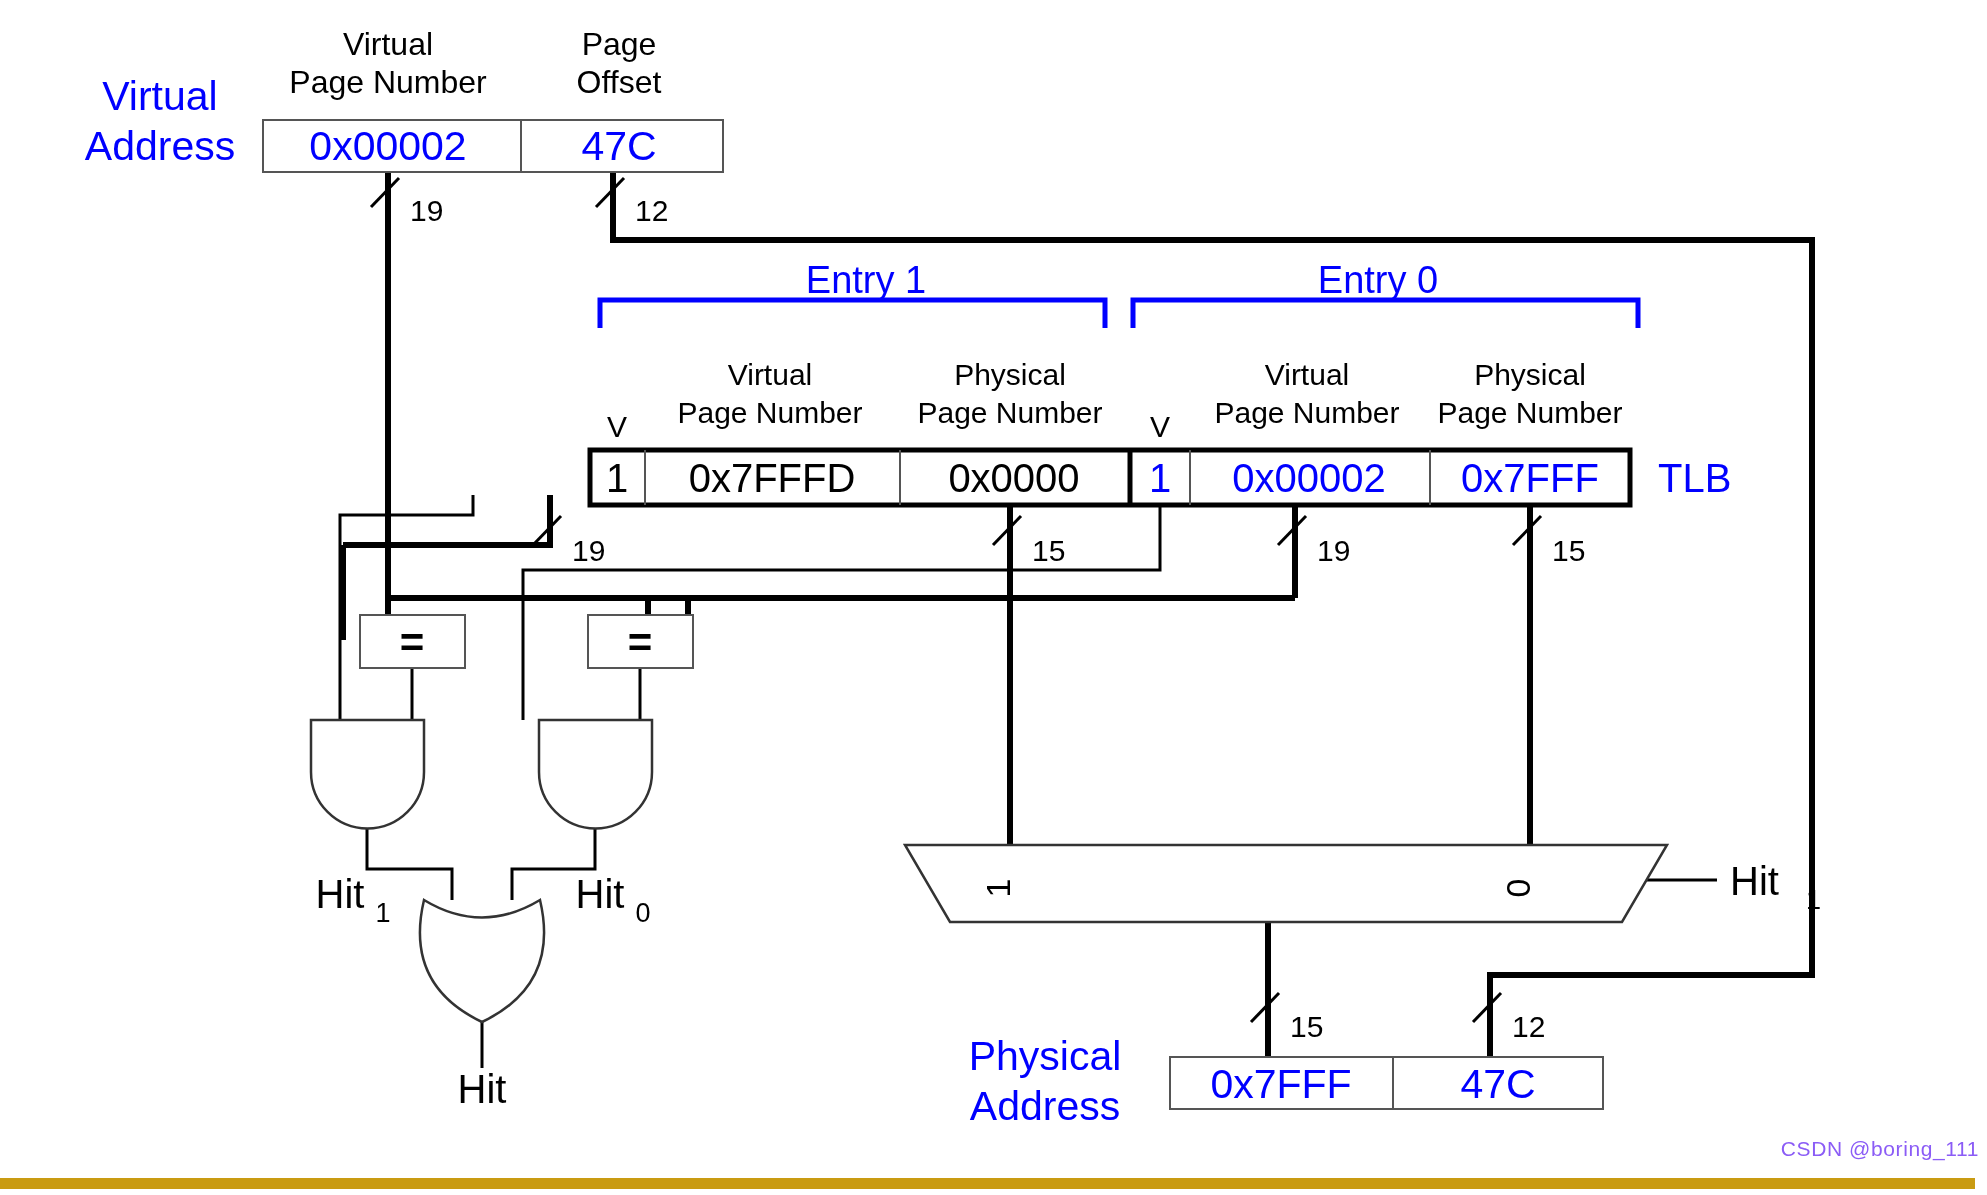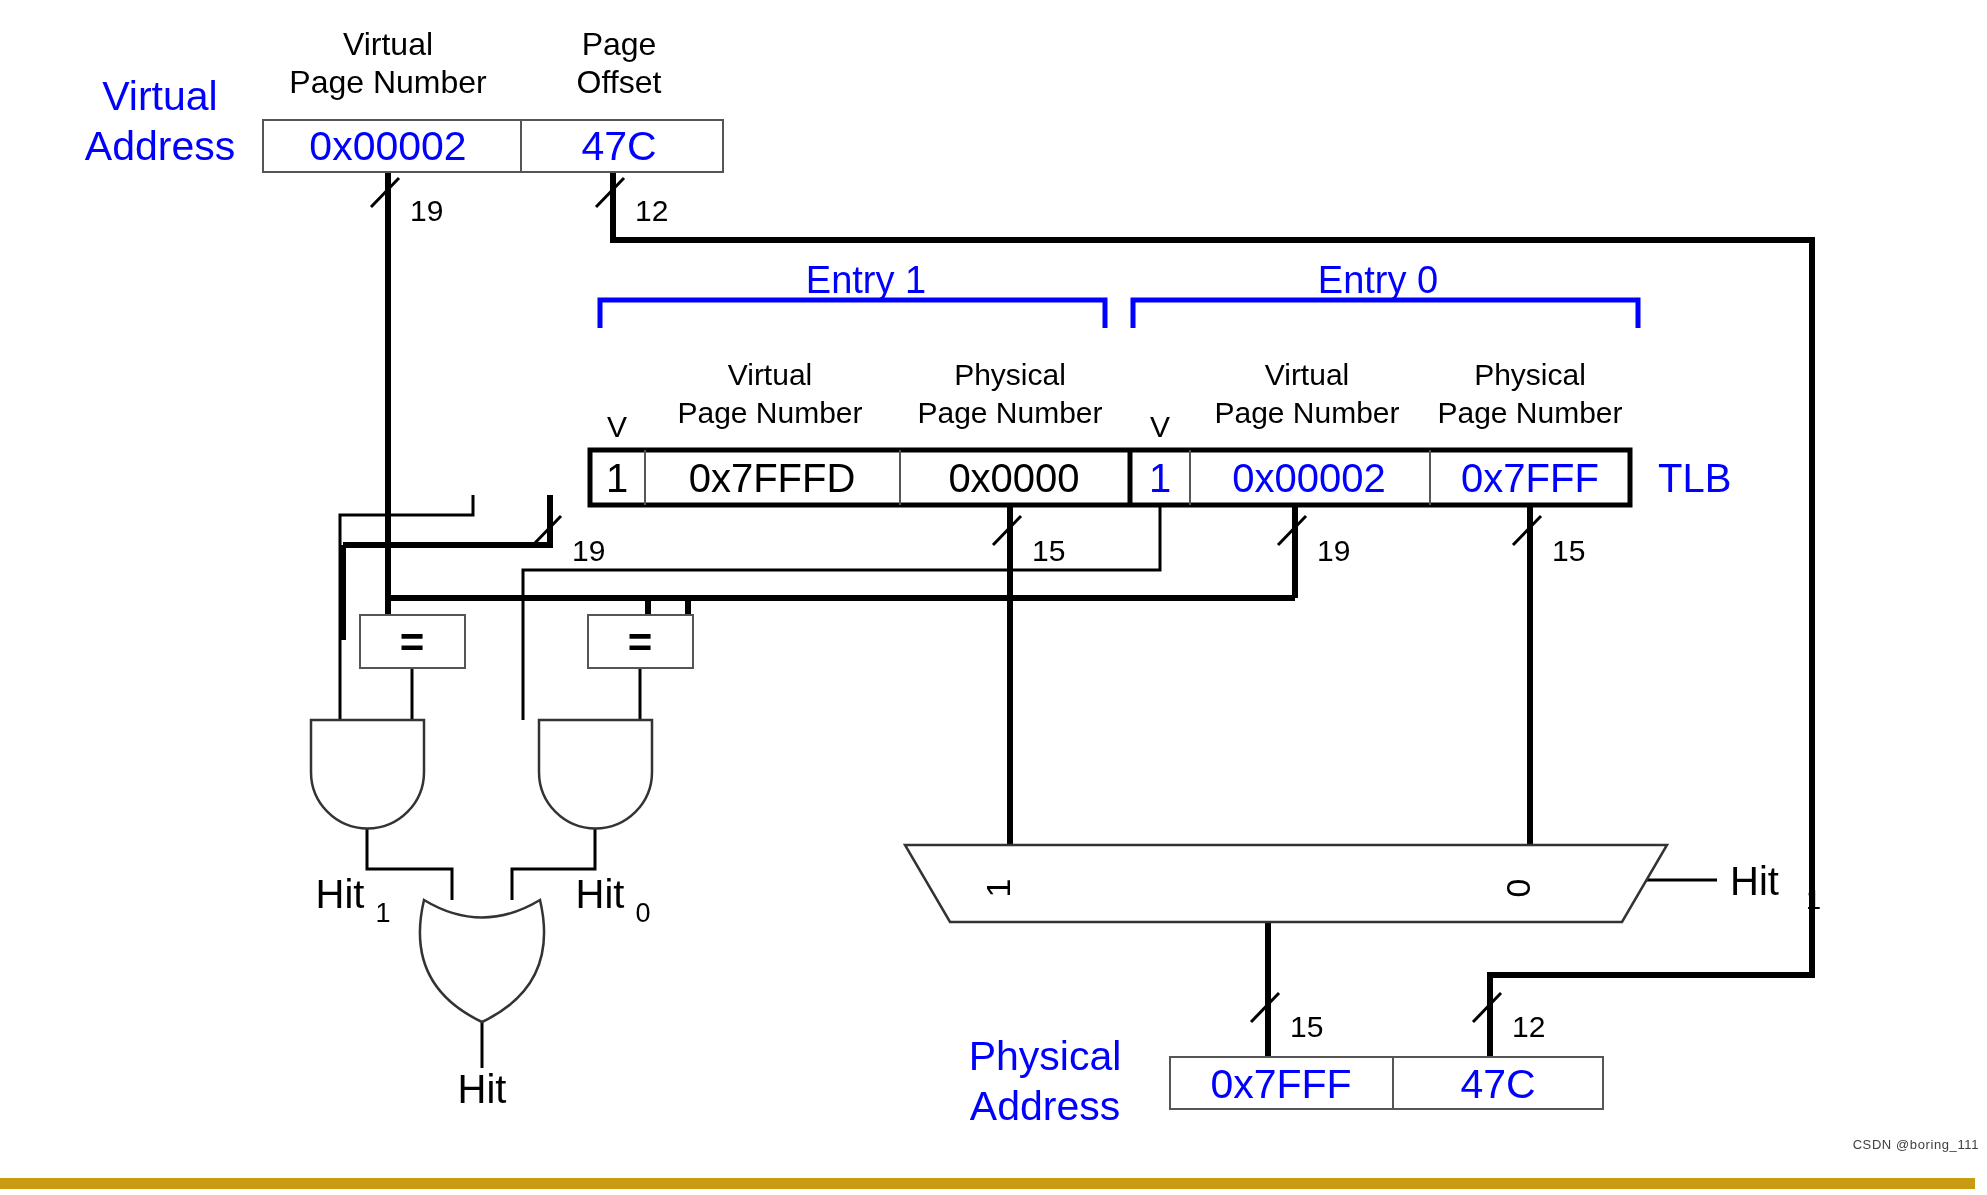--- a/index.html
+++ b/index.html
@@ -3,22 +3,22 @@
 <meta charset="utf-8">
 <style>
   html,body{margin:0;padding:0;background:#ffffff;}
   body{width:1987px;height:1195px;position:relative;overflow:hidden;
        font-family:"Liberation Sans","DejaVu Sans",sans-serif;}
   #stage{position:absolute;left:0;top:0;width:1987px;height:1195px;}
   svg#diagram{position:absolute;left:0;top:0;width:1987px;height:1195px;}
   .blk{font-family:"Liberation Sans","DejaVu Sans",sans-serif;}
   .lbl-black{fill:#000000;}
   .lbl-blue{fill:#0000ff;}
-  .watermark{position:absolute;right:8px;top:1137px;color:#404040;
-             font-size:13px;font-family:"Liberation Sans","DejaVu Sans",sans-serif;
+  .watermark{position:absolute;right:8px;top:1137px;color:#8b5cf6;
+             font-size:21px;font-family:"Liberation Sans","DejaVu Sans",sans-serif;
              letter-spacing:.6px;white-space:nowrap;}
   .goldbar{position:absolute;left:0;top:1178px;width:1975px;height:11px;background:#c99b12;}
 </style>
 </head>
 <body>
 
 <div id="stage">
 
 <svg id="diagram" viewBox="0 0 1987 1195">
 

